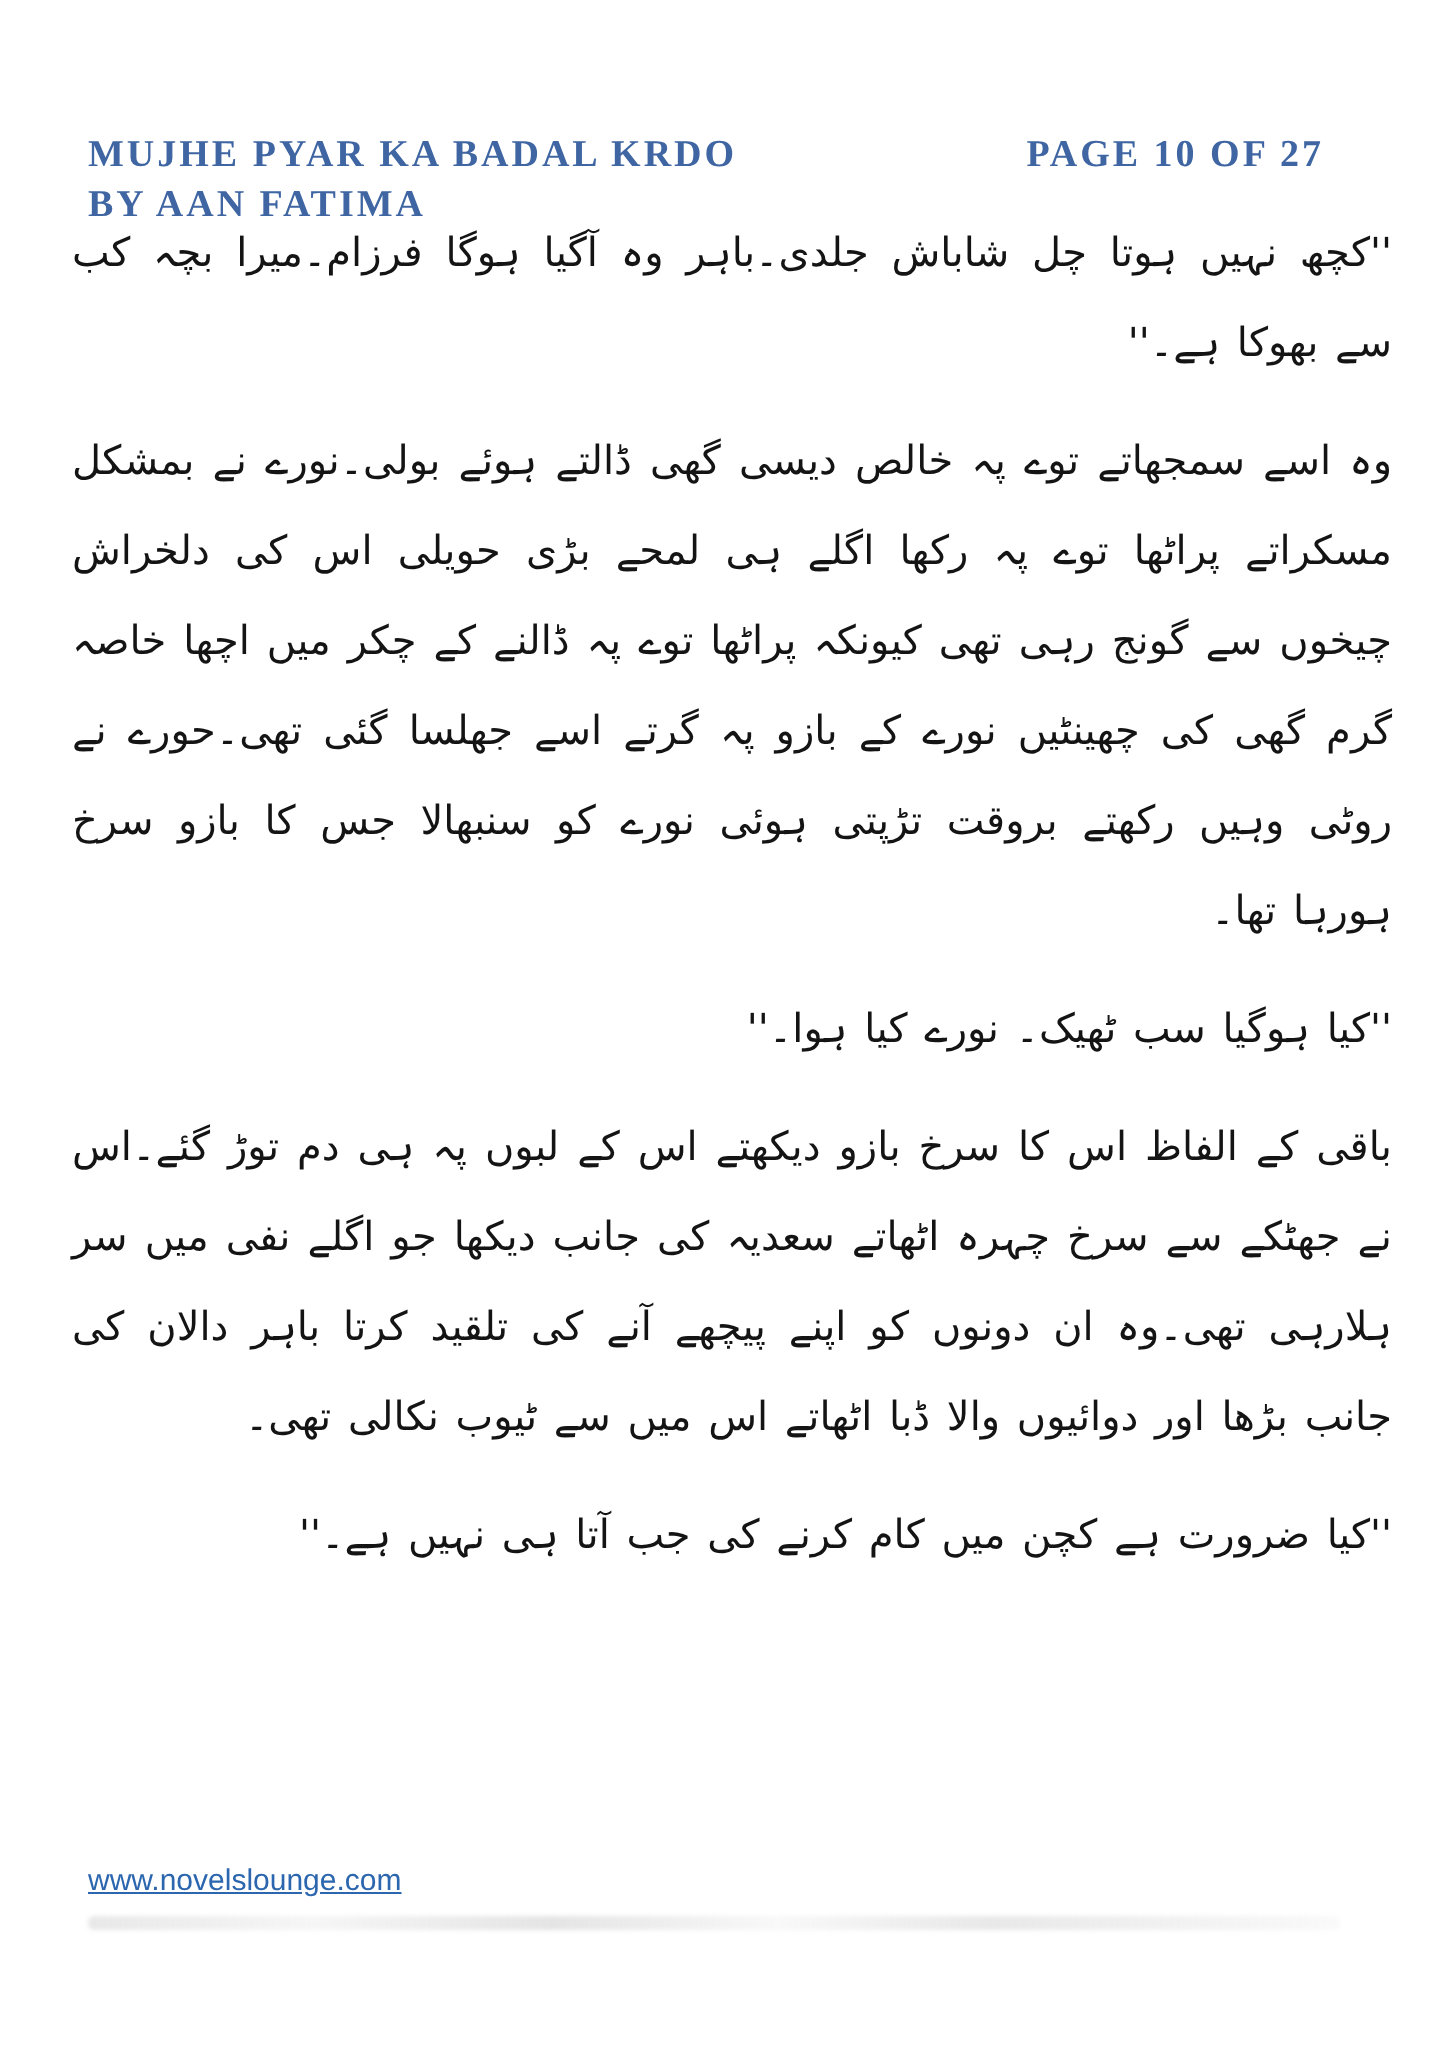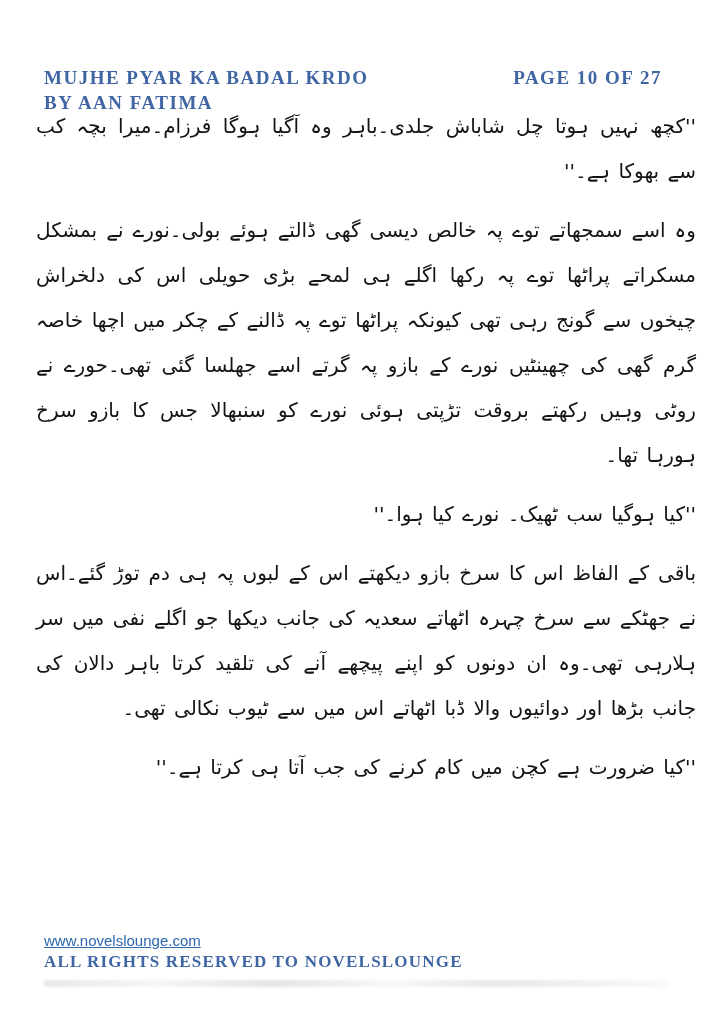--- a/index.html
+++ b/index.html
@@ -104,22 +104,21 @@
       <span class="htext">PAGE 10 OF 27</span>
     </div>
     <div class="htext author">BY AAN FATIMA</div>
   </div>
 
   <div class="body-text">
     <p>''کچھ نہیں ہوتا چل شاباش جلدی۔باہر وہ آگیا ہوگا فرزام۔میرا بچہ کب سے بھوکا ہے۔''</p>
     <p>وہ اسے سمجھاتے توے پہ خالص دیسی گھی ڈالتے ہوئے بولی۔نورے نے بمشکل مسکراتے پراٹھا توے پہ رکھا اگلے ہی لمحے بڑی حویلی اس کی دلخراش چیخوں سے گونج رہی تھی کیونکہ پراٹھا توے پہ ڈالنے کے چکر میں اچھا خاصہ گرم گھی کی چھینٹیں نورے کے بازو پہ گرتے اسے جھلسا گئی تھی۔حورے نے روٹی وہیں رکھتے بروقت تڑپتی ہوئی نورے کو سنبھالا جس کا بازو سرخ ہورہا تھا۔</p>
     <p>''کیا ہوگیا سب ٹھیک۔ نورے کیا ہوا۔''</p>
     <p>باقی کے الفاظ اس کا سرخ بازو دیکھتے اس کے لبوں پہ ہی دم توڑ گئے۔اس نے جھٹکے سے سرخ چہرہ اٹھاتے سعدیہ کی جانب دیکھا جو اگلے نفی میں سر ہلارہی تھی۔وہ ان دونوں کو اپنے پیچھے آنے کی تلقید کرتا باہر دالان کی جانب بڑھا اور دوائیوں والا ڈبا اٹھاتے اس میں سے ٹیوب نکالی تھی۔</p>
-    <p>''کیا ضرورت ہے کچن میں کام کرنے کی جب آتا ہی کرتا ہے۔''</p>
+    <p>''کیا ضرورت ہے کچن میں کام کرنے کی جب آتا ہی نہیں ہے۔''</p>
   </div>
 
   <div class="footer">
     <a class="url">www.novelslounge.com</a>
-    <div class="rights">ALL RIGHTS RESERVED TO NOVELSLOUNGE</div>
     <div class="smudge"></div>
   </div>
 
 </div>
 
 </body></html>

